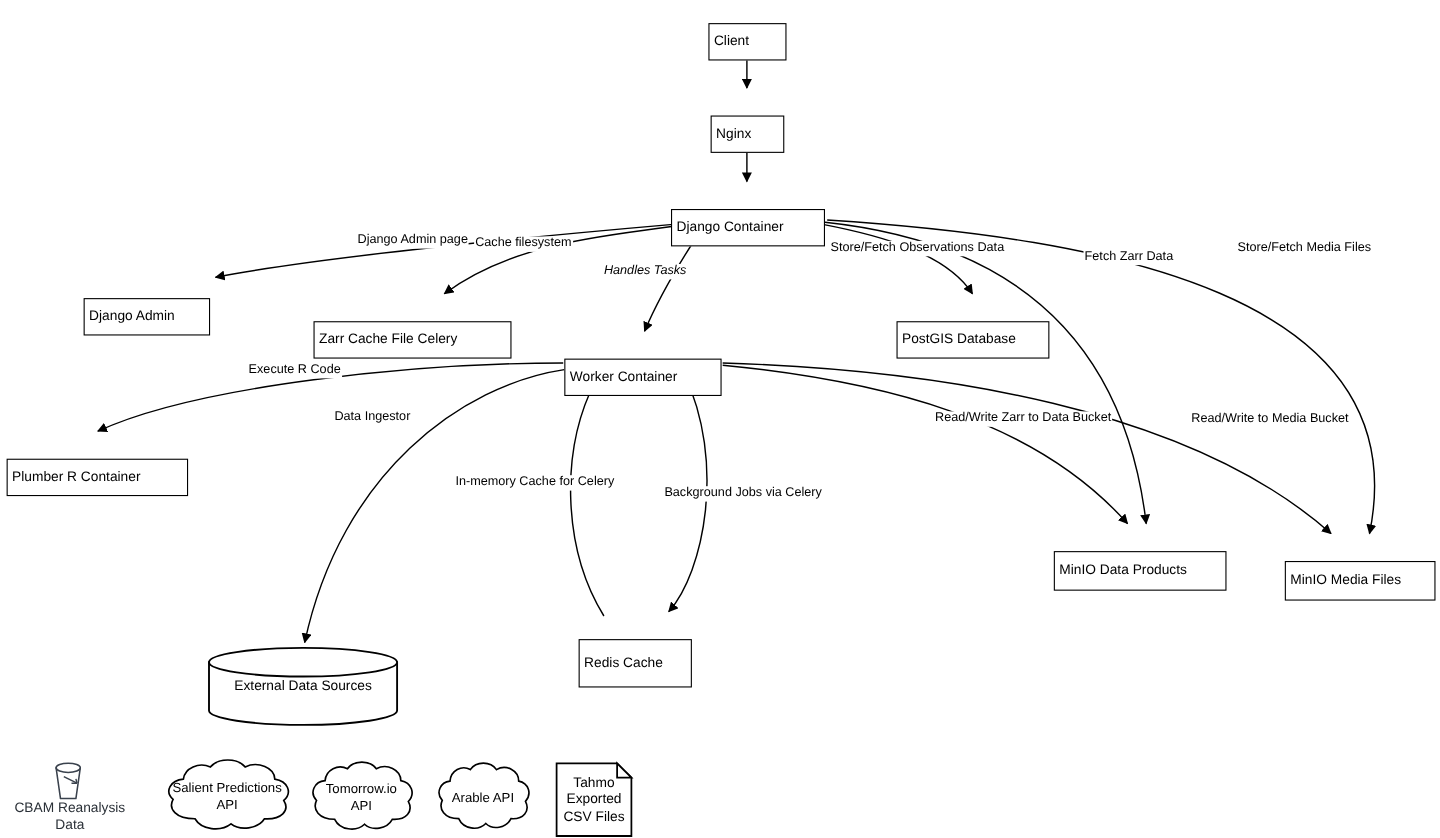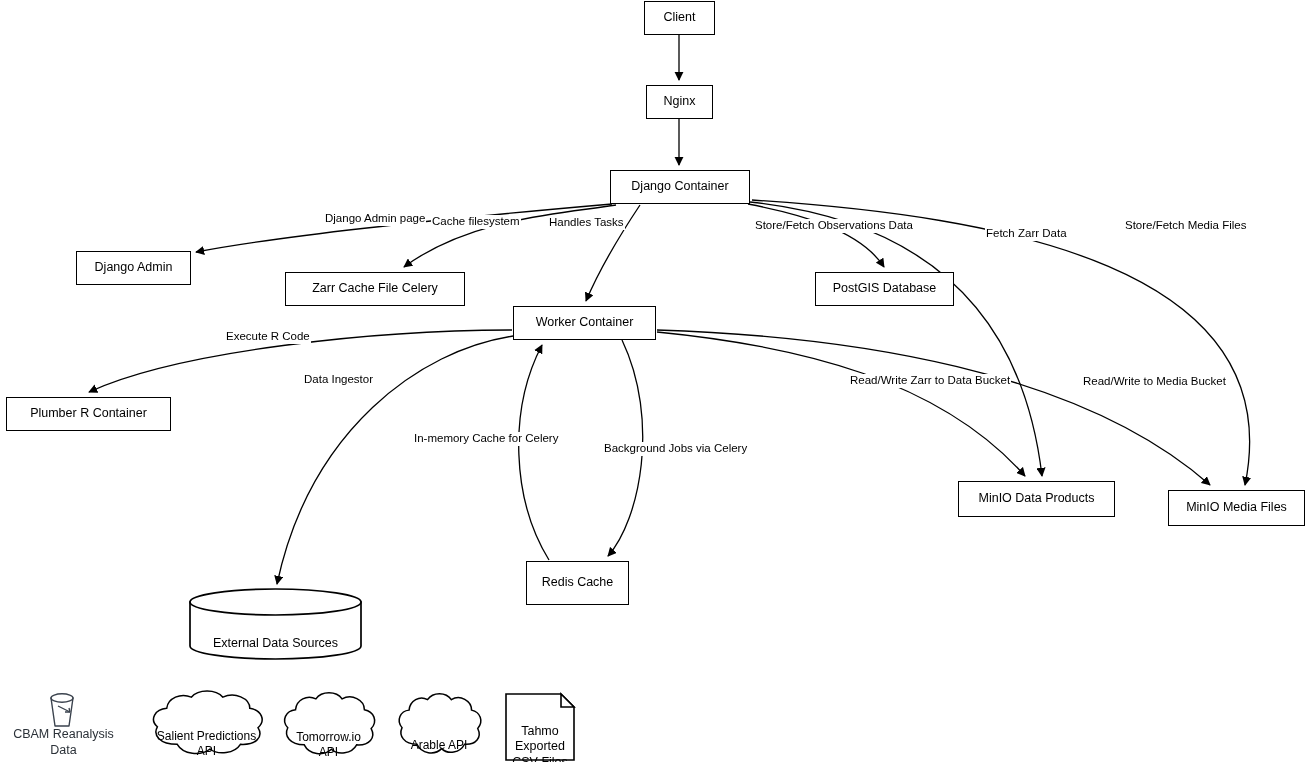--- a/index.html
+++ b/index.html
@@ -25,26 +25,27 @@
     width: 1309px;
     height: 762px;
   }
   .node {
     position: absolute;
     box-sizing: border-box;
     background: #ffffff;
     border: 1.6px solid #000000;
     display: flex;
     align-items: center;
-    justify-content: center;
+    justify-content: flex-start;
     text-align: center;
     color: #000000;
     font-size: 12.5px;
     line-height: 1.25;
     z-index: 5;
+    margin-top: 20px;
   }
   .node-label {
     display: block;
     padding: 0 4px;
     white-space: pre-line;
   }
   .edge-label {
     position: absolute;
     color: #000000;
     font-size: 11.5px;
@@ -70,21 +71,20 @@
     height: 100%;
     display: flex;
     align-items: center;
     justify-content: center;
     text-align: center;
     font-size: 12.5px;
     line-height: 1.25;
     color: #000000;
     white-space: pre-line;
     pointer-events: none;
-    margin-top: 20px;
   }
   .legend-caption {
     position: absolute;
     text-align: center;
     font-size: 12.5px;
     line-height: 1.3;
     color: #2b3138;
     white-space: pre-line;
     z-index: 6;
   }
@@ -200,21 +200,21 @@
         </svg>
         <div class="shape-text" style="font-size: 12.5px;">Tahmo
 Exported
 CSV Files</div>
       </div>
     </div>
 
   <div id="edge-labels-layer">
       <div class="edge-label" style="left: 324px; top: 212px;">Django Admin page</div>
       <div class="edge-label" style="left: 431px; top: 215px;">Cache filesystem</div>
-      <div class="edge-label" style="left: 548px; top: 216px;">Handles Tasks</div>
+      <div class="edge-label" style="left: 548px; top: 240px; font-style: italic;">Handles Tasks</div>
       <div class="edge-label" style="left: 754px; top: 219px;">Store/Fetch Observations Data</div>
       <div class="edge-label" style="left: 985px; top: 227px;">Fetch Zarr Data</div>
       <div class="edge-label" style="left: 1124px; top: 219px;">Store/Fetch Media Files</div>
       <div class="edge-label" style="left: 225px; top: 330px;">Execute R Code</div>
       <div class="edge-label" style="left: 303px; top: 373px;">Data Ingestor</div>
       <div class="edge-label" style="left: 413px; top: 432px;">In-memory Cache for Celery</div>
       <div class="edge-label" style="left: 603px; top: 442px;">Background Jobs via Celery</div>
       <div class="edge-label" style="left: 849px; top: 374px;">Read/Write Zarr to Data Bucket</div>
       <div class="edge-label" style="left: 1082px; top: 375px;">Read/Write to Media Bucket</div>
     </div>

